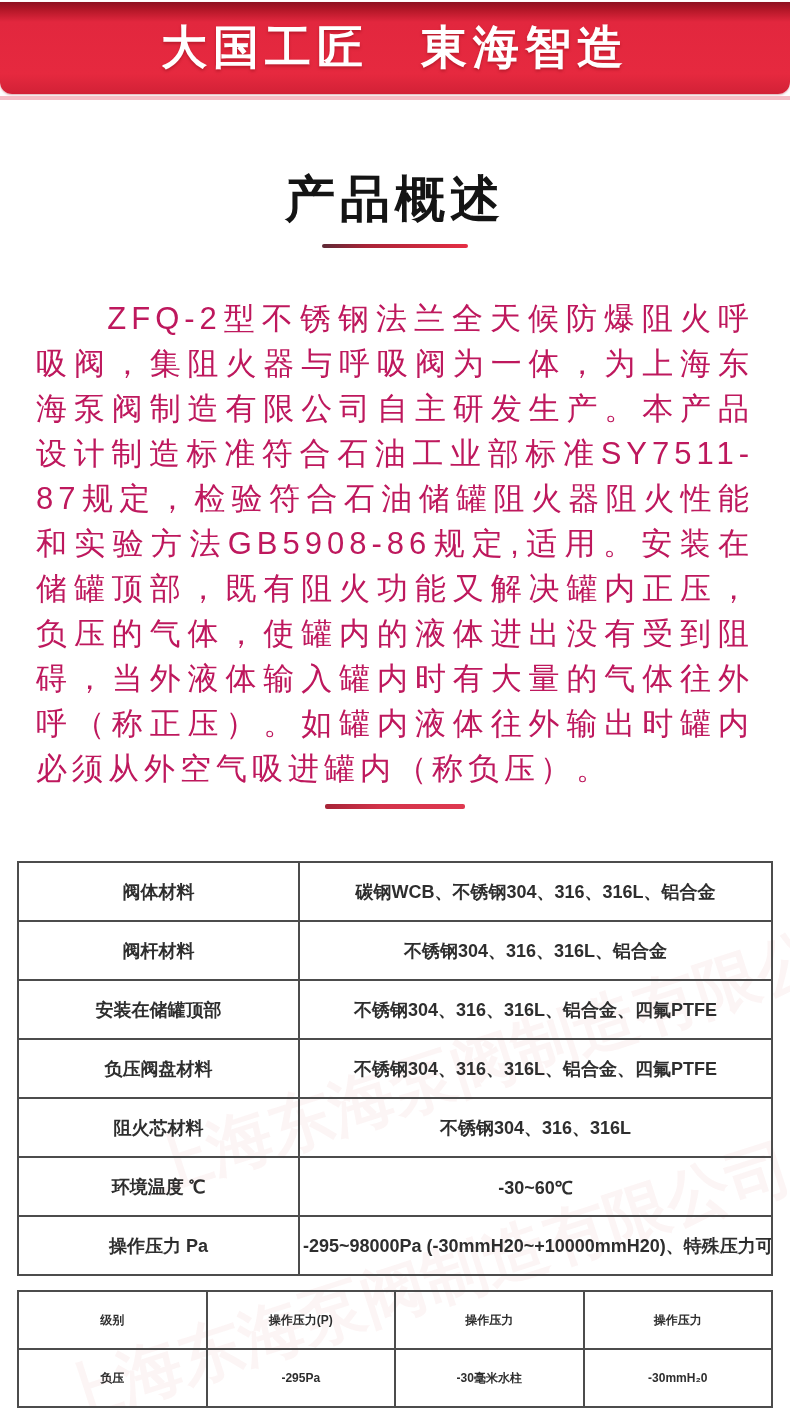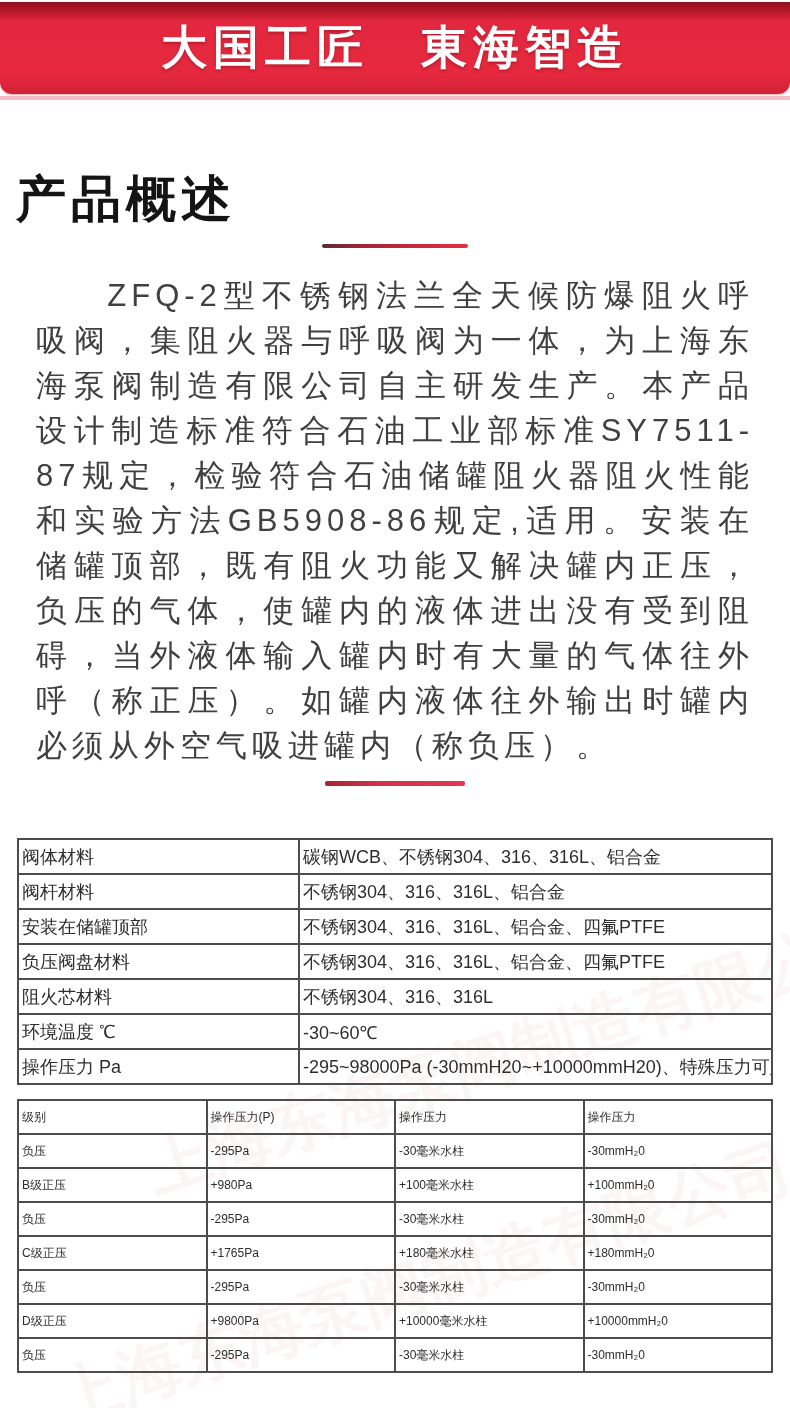--- a/index.html
+++ b/index.html
@@ -21,49 +21,49 @@
   }
   .banner-title{
     color:#ffffff;
     font-family:"DejaVu Sans","Liberation Sans",sans-serif;
     font-size:46px;font-weight:bold;letter-spacing:6px;
     text-shadow:0 2px 3px rgba(110,0,12,.35);
   }
   .banner-glow{height:4px;margin-top:2px;background:#f3aeb8;opacity:.8;}
   
   .sec-title{
-    margin:16px;text-align:left;color:#141414;
+    margin:16px;text-align:center;color:#141414;
     font-family:"DejaVu Sans","Liberation Sans",sans-serif;
     font-weight:900;
   }
   h1.sec-title{margin-top:70px;font-size:50px;letter-spacing:5px;line-height:58px;}
   h2.sec-title{margin-top:50px;font-size:46px;letter-spacing:2px;line-height:54px;}
   .underline{height:4px;width:146px;margin:14px auto 0;border-radius:2px;}
   .u1{background:linear-gradient(90deg,#5d2a35 0,#a82337 30%,#e62e44 100%);}
   .u2{height:5px;width:140px;margin-top:13px;
       background:linear-gradient(90deg,#a62437 0,#d3334a 40%,#df3950 100%);}
   
   .para{
-    margin:25px 36px 0;
+    margin:48px 36px 0;
     min-height:495px;
     font-size:31px;line-height:45px;letter-spacing:5px;
-    color:#404040;
+    color:#be185d;
     text-align:justify;text-align-last:left;
     text-indent:2.3em;
   }
   
   .tbl{
     width:756px;margin:0 auto;border-collapse:collapse;table-layout:fixed;
     color:#2e2e2e;
   }
   .tbl td,.tbl th{
     border:2px solid #4c4c4c;
-    text-align:left;vertical-align:middle;
-    padding:4px 3px;overflow:hidden;white-space:nowrap;
-    font-weight:normal;
+    text-align:center;vertical-align:middle;
+    padding:16px 3px;overflow:hidden;white-space:nowrap;
+    font-weight:bold;
   }
   .materials{margin-top:52px;font-size:18px;}
   .materials td{height:25px;}
   .materials td:first-child{width:273px;}
   .pressure{margin-top:14px;font-size:12px;}
   .pressure td,.pressure th{height:24px;}
   
   .wm{
     position:absolute;z-index:0;pointer-events:none;
     color:rgba(205,70,80,.055);

